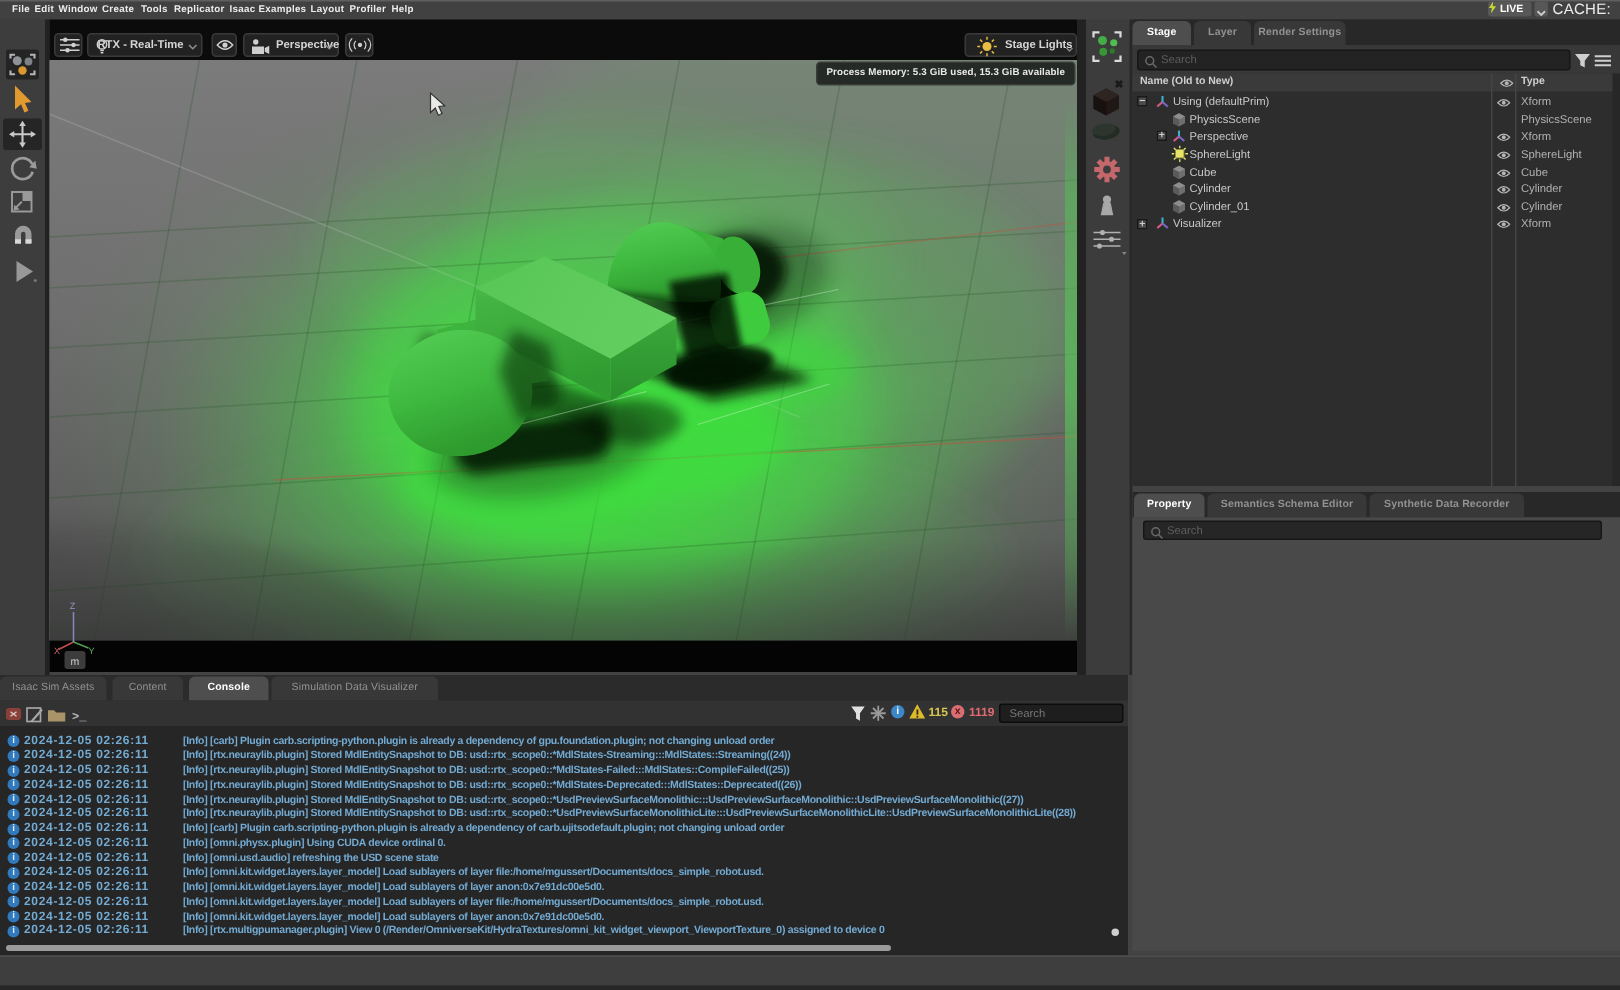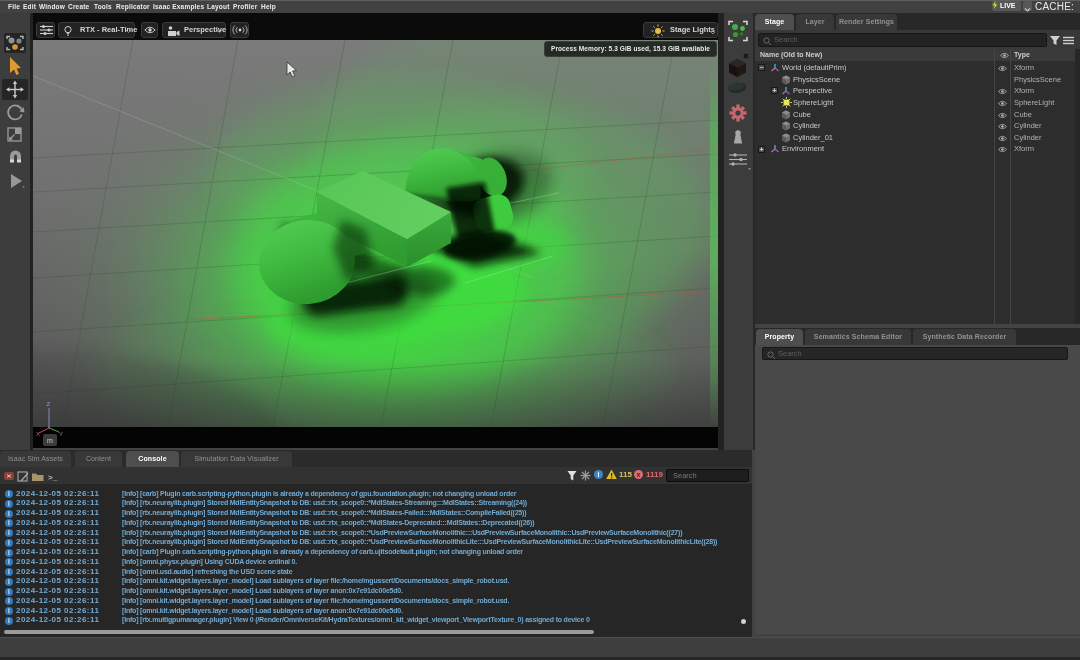--- a/index.html
+++ b/index.html
@@ -125,21 +125,21 @@
           <line x1="1" y1="6" x2="14" y2="6"></line>
           <line x1="1" y1="9.5" x2="14" y2="9.5"></line>
         </g>
         <g fill="#cfcfcf">
           <circle cx="4.5" cy="2.5" r="1.5"></circle>
           <circle cx="10" cy="6" r="1.5"></circle>
           <circle cx="6" cy="9.5" r="1.5"></circle>
         </g>
       </svg>
   </div>
-  <div class="vbtn" style="left:25px;width:77px;padding-left:21px">RTX - Real-Time
+  <div class="vbtn" style="left:25px;width:77px;padding-left:6px">RTX - Real-Time
     <svg width="10" height="12" style="position:absolute;left:4px;top:1.5px" viewBox="0 0 10 12">
         <circle cx="5" cy="4.6" r="3.1" fill="none" stroke="#cfcfcf" stroke-width="1"></circle>
         <line x1="3.8" y1="8.6" x2="6.2" y2="8.6" stroke="#cfcfcf" stroke-width="1"></line>
         <line x1="4.1" y1="10.2" x2="5.9" y2="10.2" stroke="#cfcfcf" stroke-width="1"></line>
       </svg>
     <svg width="7" height="5" style="position:absolute;right:2px;top:6px">
         <path d="M1 1 L3.5 3.5 L6 1" stroke="#909090" stroke-width="1" fill="none"></path>
       </svg>
   </div>
   <div class="vbtn" style="left:108px;width:17px">
@@ -434,21 +434,21 @@
   <div class="colline" style="left:255px;top:36px;height:275px"></div>
   <div style="position:absolute;left:320px;top:36px;width:5px;height:275px;background:#272727"></div>
   <div id="treerows">
       <div class="trow" style="top:49.0px">
         <span class="expander" style="left:3px">−</span>
         <svg width="10" height="10" viewBox="0 0 10 10" style="left:15px;position:absolute;top:1px">
           <path d="M5 5 L5 1" stroke="#3bb0c9" stroke-width="1.4" fill="none"></path>
           <path d="M5 5 L1.5 8" stroke="#d65c8a" stroke-width="1.4" fill="none"></path>
           <path d="M5 5 L8.5 8" stroke="#7a68c9" stroke-width="1.4" fill="none"></path>
         </svg>
-        <span class="nm" style="left:27px">World (defaultPrim)</span>
+        <span class="nm" style="left:27px">Using (defaultPrim)</span>
         <span style="position:absolute;left:243px;top:2px"><svg width="9" height="7" viewBox="0 0 9 7">
             <path d="M.5 3.5 Q4.5 -.8 8.5 3.5 Q4.5 7.8 .5 3.5Z" fill="none" stroke="#b5b5b5" stroke-width=".8"></path>
             <circle cx="4.5" cy="3.5" r="1.3" fill="#b5b5b5"></circle>
           </svg></span>
         <span class="ty">Xform</span>
       </div>
       <div class="trow" style="top:60.6px">
         <svg width="10" height="10" viewBox="0 0 10 10" style="left:26px;position:absolute;top:1px">
           <path d="M5 .5 9 2.6 9 7.2 5 9.4 1 7.2 1 2.6Z" fill="#6e6e6e"></path>
           <path d="M1 2.6 5 4.7 9 2.6 5 .5Z" fill="#8d8d8d"></path>
@@ -531,21 +531,21 @@
           </svg></span>
         <span class="ty">Cylinder</span>
       </div>
       <div class="trow" style="top:130.3px">
         <span class="expander" style="left:3px">+</span>
         <svg width="10" height="10" viewBox="0 0 10 10" style="left:15px;position:absolute;top:1px">
           <path d="M5 5 L5 1" stroke="#3bb0c9" stroke-width="1.4" fill="none"></path>
           <path d="M5 5 L1.5 8" stroke="#d65c8a" stroke-width="1.4" fill="none"></path>
           <path d="M5 5 L8.5 8" stroke="#7a68c9" stroke-width="1.4" fill="none"></path>
         </svg>
-        <span class="nm" style="left:27px">Environment</span>
+        <span class="nm" style="left:27px">Visualizer</span>
         <span style="position:absolute;left:243px;top:2px"><svg width="9" height="7" viewBox="0 0 9 7">
             <path d="M.5 3.5 Q4.5 -.8 8.5 3.5 Q4.5 7.8 .5 3.5Z" fill="none" stroke="#b5b5b5" stroke-width=".8"></path>
             <circle cx="4.5" cy="3.5" r="1.3" fill="#b5b5b5"></circle>
           </svg></span>
         <span class="ty">Xform</span>
       </div>
     </div>
 </div>
 
 <div class="abs" id="prop">

